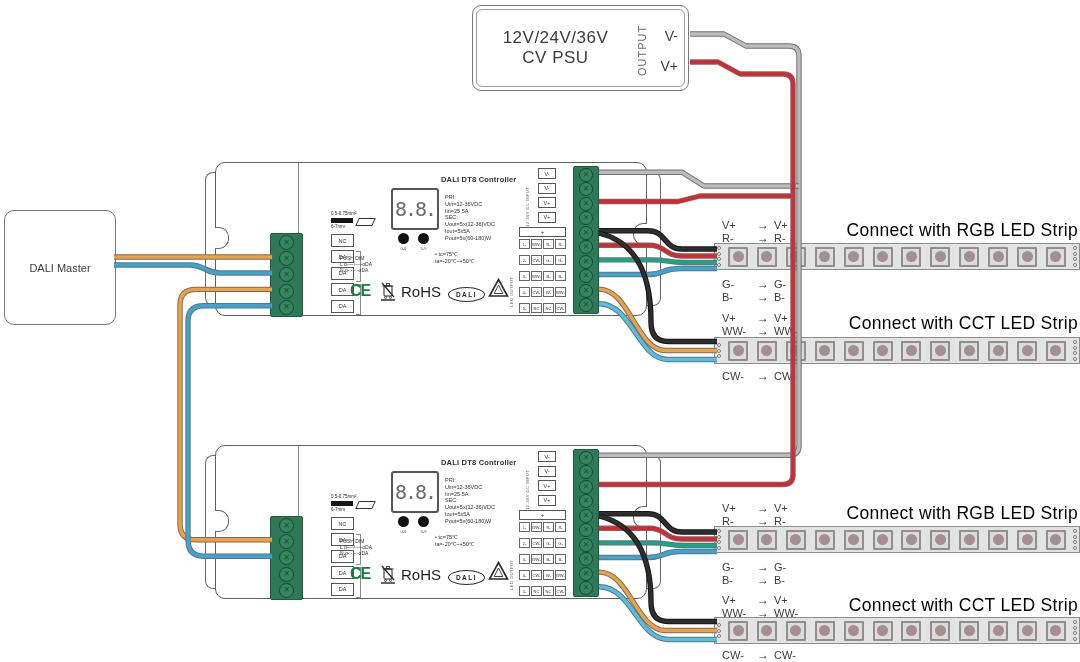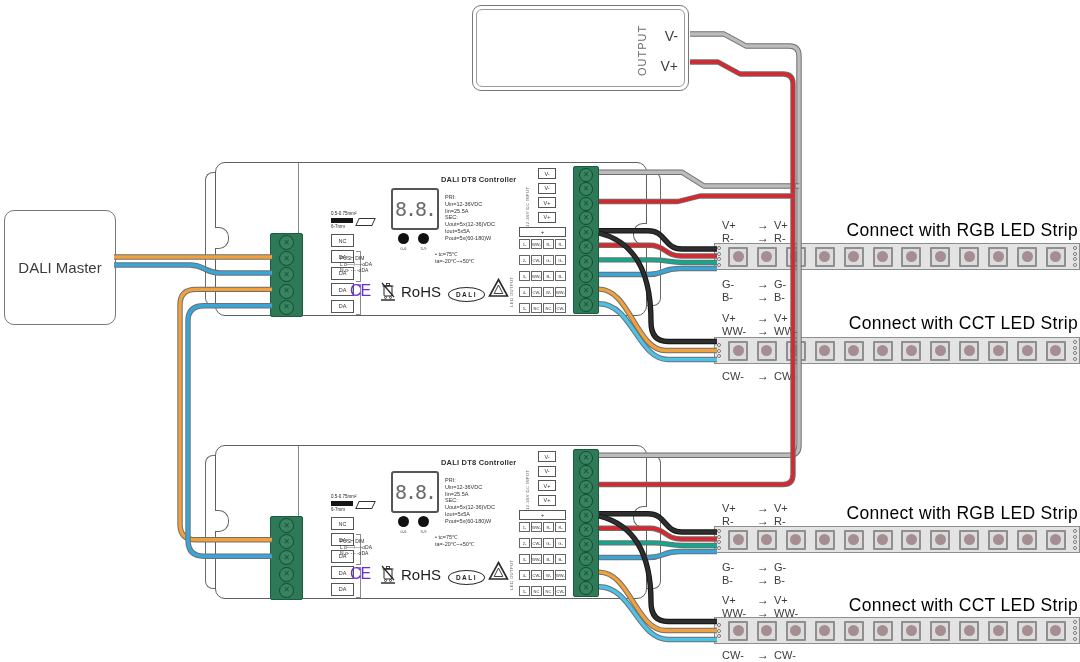--- a/index.html
+++ b/index.html
@@ -13,21 +13,21 @@
   .psu-text{position:absolute;left:8px;right:58px;top:0;bottom:0;display:flex;flex-direction:column;
             justify-content:center;align-items:center;font-size:17px;letter-spacing:.5px;color:#3c3c3c;z-index:2}
   .psu-output{position:absolute;right:40px;top:14px;bottom:14px;writing-mode:vertical-rl;
               transform:rotate(180deg);font-size:11px;color:#6a6a6a;letter-spacing:1px;z-index:2;
               display:flex;align-items:center}
   .psu-vm{position:absolute;right:10px;top:22px;font-size:14px;color:#3c3c3c;z-index:2}
   .psu-vp{position:absolute;right:10px;top:52px;font-size:14px;color:#3c3c3c;z-index:2}
 
   .master{position:absolute;left:4px;top:210px;width:110px;height:113px;background:#fff;
           border:1.7px solid #787878;border-radius:10px;display:flex;align-items:center;justify-content:center;
-          font-size:15px;color:#3c3c3c}
+          font-size:11px;color:#3c3c3c}
 
   
   .controller{position:absolute;width:456px;height:152px;z-index:10}
   .flange{position:absolute;top:10px;width:20px;height:132px;border:1.5px solid #6a6a6a;background:#fff}
   .flange-l{left:0;border-radius:8px 0 0 8px;border-right:none}
   .flange-r{right:0;border-radius:0 8px 8px 0;border-left:none}
   .ctrl-body{position:absolute;left:10px;top:0;width:430px;height:152px;background:#fff;
              border:1.5px solid #5f5f5f;border-radius:10px}
   .notch{position:absolute;width:13px;height:20px;border:1.8px solid #666;background:#fff}
   .notch-l{left:-1px;top:64px;border-left:none;border-radius:0 10px 10px 0}
@@ -65,21 +65,21 @@
   .btn1{left:182px}.btn2{left:202px}
   .btn-lab{position:absolute;top:83px;width:20px;text-align:center;font-size:4px;color:#444}
   .btn-lab1{left:177.5px}.btn-lab2{left:197.5px}
 
   .specs{position:absolute;left:229px;top:31px;font-size:5.5px;line-height:6.8px;color:#333}
   .specs span{display:block}
   .temps{position:absolute;left:219px;top:88px;font-size:5.5px;line-height:6.8px;color:#333}
   .temps span{display:block}
 
   .certs{position:absolute;left:0;top:0;width:100%;height:100%;pointer-events:none}
-  .ce{position:absolute;left:134px;top:119px;font-size:16px;font-weight:400;letter-spacing:-1px;color:#6d28d9}
+  .ce{position:absolute;left:134px;top:119px;font-size:16px;font-weight:700;letter-spacing:-1px;color:#15803d}
   .weee{position:absolute;left:164px;top:118px}
   .rohs{position:absolute;left:185px;top:120px;font-size:15px;color:#1e1e1e}
   .dali-oval{position:absolute;left:232px;top:124px;width:35px;height:13px;border:1.5px solid #2b2b2b;
              border-radius:50%;display:flex;align-items:center;justify-content:center;
              font-size:6.5px;font-weight:bold;letter-spacing:1.5px;color:#1e1e1e}
   .tri{position:absolute;left:272px;top:115px}
 
   .in-labels{position:absolute;left:322px;top:5px;display:flex;flex-direction:column;gap:3.6px}
   .inlab{width:18px;height:11px;border:1px solid #555;background:#fff;font-size:5.5px;color:#333;
          display:flex;align-items:center;justify-content:center;box-sizing:border-box}
@@ -115,20 +115,24 @@
 
   #wires{position:absolute;left:0;top:0;z-index:30;pointer-events:none}
   #wires path{fill:none;stroke-linejoin:round;stroke-linecap:butt}
 </style>
 </head>
 <body>
 
 <div class="page">
 
   <div class="psu">
+    <div class="psu-text">
+      <span>12V/24V/36V</span>
+      <span>CV PSU</span>
+    </div>
     <div class="psu-output">OUTPUT</div>
     <div class="psu-vm">V-</div>
     <div class="psu-vp">V+</div>
   </div>
 
   <div class="master">
     <span>DALI Master</span>
   </div>
 
   <div class="controller" style="left:205px;top:162px">

